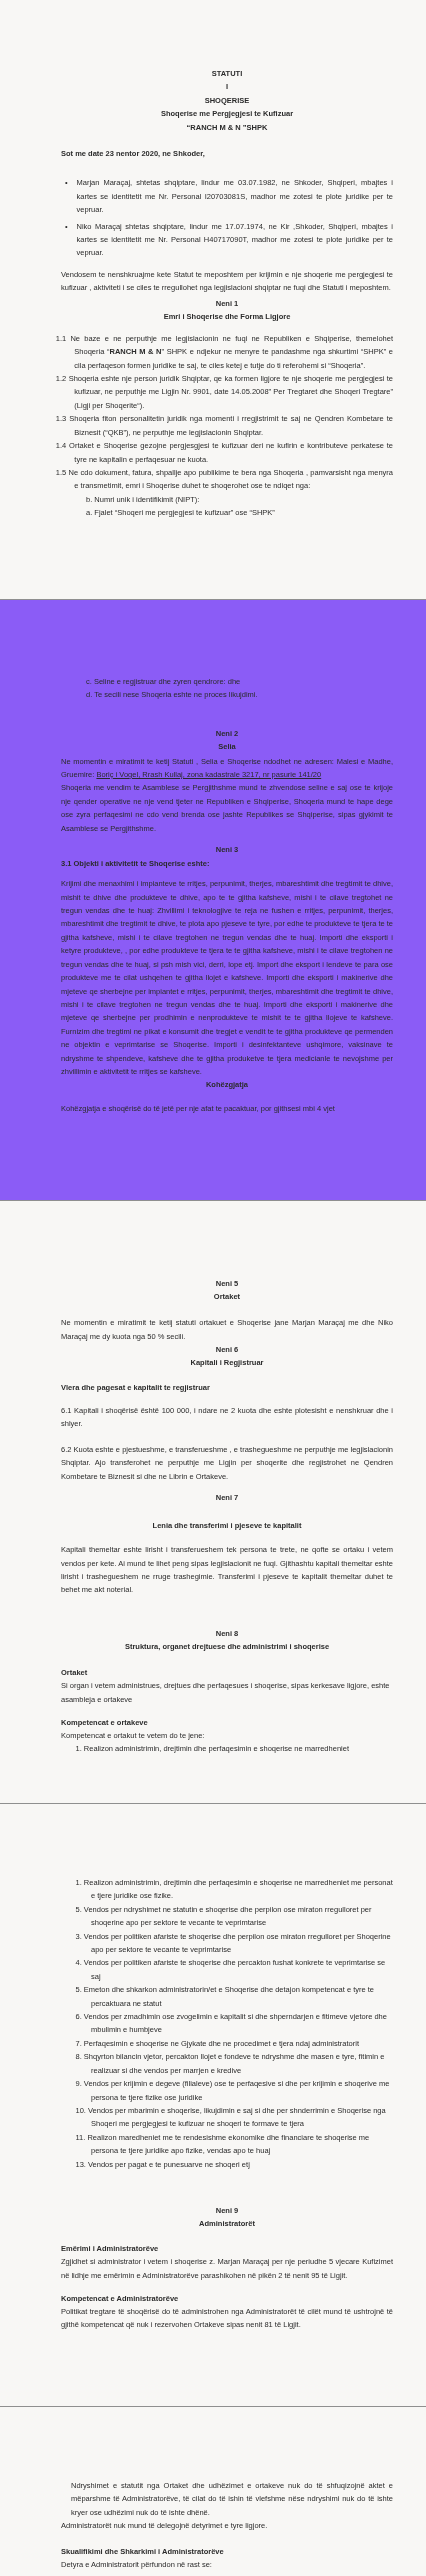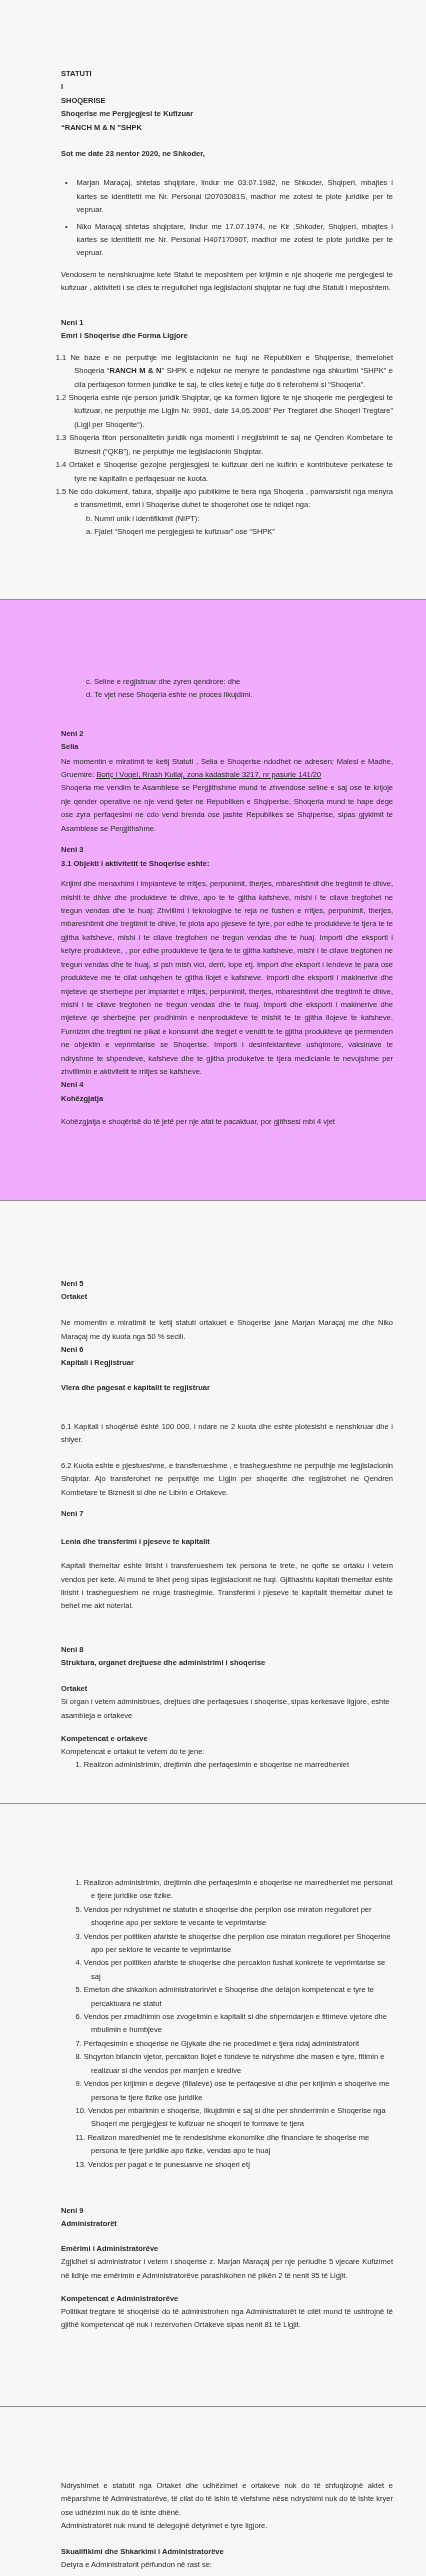--- a/index.html
+++ b/index.html
@@ -15,23 +15,23 @@
     width:426px;
     box-sizing:border-box;
     background:#f8f7f5;
     padding:0 33px 0 61px;
     overflow:hidden;
     font-size:7.5px;
     line-height:13.4px;
   }
   .page + .page{border-top:0.5px solid #8f8f8f;}
   .page:nth-child(2){background:#f7f6f4;}
-  .page:nth-child(4){background:#f0abfc;}
+  .page:nth-child(4){background:#8b5cf6;}
   .blk{margin:0;}
-  .hc{font-weight:bold;}
+  .hc{text-align:center;font-weight:bold;}
   .hb{font-weight:bold;}
   .p{text-align:justify;}
   .pl{text-align:left;}
   .b{font-weight:bold;}
   .u{text-decoration:underline;}
   .bullet{position:relative;padding-left:15.5px;text-align:justify;}
   .bullet::before{content:"\2022";position:absolute;left:4.1px;top:0;}
   .letter{padding-left:25px;}
   .hang{margin-left:-5.2px;padding-left:18.5px;text-indent:-18.5px;text-align:justify;}
   .num{padding-left:30px;text-indent:-15.5px;}
@@ -56,52 +56,51 @@
 <div class="page" style="height: 599px;">
       <div class="blk hc" style="margin-top: 67px;">STATUTI</div>
       <div class="blk hc">I</div>
       <div class="blk hc">SHOQERISE</div>
       <div class="blk hc">Shoqerise me Pergjegjesi te Kufizuar</div>
       <div class="blk hc">“RANCH M &amp; N ”SHPK</div>
       <div class="blk hb" style="margin-top: 13.4px;">Sot me date 23 nentor 2020, ne Shkoder,</div>
       <div class="blk bullet" style="margin-top: 15.5px;">Marjan Maraçaj, shtetas shqiptare, lindur me 03.07.1982, ne  Shkoder, Shqiperi, mbajtes i kartes se identitetit me Nr. Personal I20703081S, madhor me zotesi te plote juridike per te vepruar.</div>
       <div class="blk bullet" style="margin-top: 3.1px;">Niko Maraçaj shtetas shqiptare, lindur me 17.07.1974, ne  Kir ,Shkoder, Shqiperi, mbajtes i kartes se identitetit me Nr. Personal H40717090T, madhor me zotesi te plote juridike per te vepruar.</div>
       <div class="blk p" style="margin-top: 8.2px;">Vendosem  te nenshkruajme kete Statut te meposhtem per krijimin e nje shoqerie me pergjegjesi te kufizuar , aktiviteti i se ciles te rregullohet nga legjislacioni shqiptar ne fuqi dhe Statuti i meposhtem.</div>
-      <div class="blk hc" style="margin-top: 21px;">Neni 1</div>
+      <div class="blk hc" style="margin-top: 2px;">Neni 1</div>
       <div class="blk hc">Emri i Shoqerise dhe Forma Ligjore</div>
       <div class="blk p hang" style="margin-top: 8.2px;"><span>1.1 Ne baze e ne perputhje me legjislacionin ne fuqi ne Republiken e Shqiperise, themelohet Shoqeria “</span><span class="b">RANCH M &amp; N</span><span>” SHPK e ndjekur ne menyre te pandashme nga shkurtimi “SHPK” e cila perfaqeson formen juridike te saj, te ciles ketej e tutje do ti referohemi si “Shoqeria”.</span></div>
       <div class="blk p hang">1.2 Shoqeria eshte nje person juridik Shqiptar, qe ka formen ligjore te nje shoqerie me pergjegjesi te kufizuar, ne perputhje me Ligjin Nr. 9901, date 14.05.2008” Per Tregtaret  dhe Shoqeri Tregtare” (Ligji per Shoqerite“).</div>
       <div class="blk p hang">1.3 Shoqeria fiton personalitetin juridik nga momenti i rregjistrimit te saj ne Qendren Kombetare te Biznesit (“QKB”), ne perputhje me legjislacionin Shqiptar.</div>
       <div class="blk p hang">1.4 Ortaket e Shoqerise gezojne pergjesgjesi te kufizuar deri ne kufirin e kontributeve perkatese te tyre ne kapitalin e perfaqesuar ne kuota.</div>
       <div class="blk p hang">1.5 Ne cdo dokument, fatura, shpallje apo publikime te bera nga Shoqeria , pamvarsisht nga menyra e transmetimit, emri i Shoqerise duhet te shoqerohet ose te ndiqet nga:</div>
       <div class="blk pl letter">b.  Numri unik i identifikimit (NIPT):</div>
       <div class="blk pl letter">a.  Fjalet “Shoqeri me pergjegjesi te kufizuar” ose “SHPK”</div>
     </div>
     <div class="page" style="height: 601px;">
       <div class="blk pl letter" style="margin-top: 75px;">c.  Seline e regjistruar dhe zyren qendrore: dhe</div>
-      <div class="blk pl letter">d.  Te vjet nese Shoqeria eshte ne proces likujdimi.</div>
+      <div class="blk pl letter">d.  Te secili nese Shoqeria eshte ne proces likujdimi.</div>
       <div class="blk hc" style="margin-top: 25px;">Neni 2</div>
       <div class="blk hc">Selia</div>
       <div class="blk p" style="margin-top: 1px;"><span>Ne momentin e miratimit te ketij Statuti , Selia e Shoqerise ndodhet ne adresen: Malesi e Madhe, Gruemire: </span><span class="u">Boriç i Vogel, Rrash Kullaj, zona kadastrale 3217, nr pasurie 141/20</span></div>
       <div class="blk p">Shoqeria me vendim te Asamblese se Pergjithshme mund te zhvendose seline e saj ose te krijoje nje qender operative ne nje vend tjeter ne Republiken e Shqiperise, Shoqeria mund te hape dege ose zyra perfaqesimi ne cdo vend brenda ose jashte Republikes se Shqiperise, sipas gjykimit te Asamblese se Pergjithshme.</div>
       <div class="blk hc" style="margin-top: 8.2px;">Neni 3</div>
       <div class="blk hb">3.1 Objekti i aktivitetit te Shoqerise eshte:</div>
       <div class="blk p" style="margin-top: 7.2px;">Krijimi dhe menaxhimi i impianteve te rritjes, perpunimit, therjes, mbareshtimit dhe tregtimit te dhive, mishit te dhive dhe produkteve te dhive, apo te te gjitha kafsheve, mishi i te cilave tregtohet ne tregun vendas dhe te huaj: Zhvillimi i teknologjive te reja ne fushen e rritjes, perpunimit, therjes, mbareshtimit dhe tregtimit te dhive, te plota apo pjeseve te tyre, por edhe te produkteve te tjera te te gjitha kafsheve, mishi i te cilave tregtohen ne tregun vendas dhe te huaj. Importi dhe eksporti i ketyre produkteve, , por edhe produkteve te tjera te te gjitha kafsheve, mishi i te cilave tregtohen ne tregun vendas dhe te huaj, si psh mish vici, derri, lope etj. Import dhe eksport i lendeve te para ose produkteve me te cilat ushqehen te gjitha llojet e kafsheve. Importi dhe eksporti i makinerive dhe mjeteve qe sherbejne per impiantet e rritjes, perpunimit, therjes, mbareshtimit dhe tregtimit te dhive, mishi i te cilave tregtohen ne tregun vendas dhe te huaj. Importi dhe eksporti i makinerive dhe mjeteve qe sherbejne per prodhimin e nenprodukteve te mishit te te gjitha llojeve te kafsheve. Furnizim dhe tregtimi ne pikat e konsumit dhe tregjet e vendit te te gjitha produkteve qe permenden ne objektin e veprimtarise se Shoqerise. Importi i desinfektanteve ushqimore, vaksinave te ndryshme te shpendeve, kafsheve dhe te gjitha produketve te tjera medicianle te nevojshme per zhvillimin e aktivitetit te rritjes se kafsheve.</div>
-      <div class="blk hc">Neni 4</div>
       <div class="blk hc">Kohëzgjatja</div>
       <div class="blk pl" style="margin-top: 10.3px;">Kohëzgjatja e shoqërisë do të jetë  per nje afat te pacaktuar, por gjithsesi mbi 4 vjet</div>
     </div>
     <div class="page" style="height: 603px;">
       <div class="blk hc" style="margin-top: 76px;">Neni 5</div>
       <div class="blk hc">Ortaket</div>
       <div class="blk p" style="margin-top: 12.4px;">Ne momentin e miratimit te ketij statuti ortakuet  e  Shoqerise jane Marjan Maraçaj me dhe Niko Maraçaj me dy kuota nga 50 % secili.</div>
       <div class="blk hc">Neni 6</div>
       <div class="blk hc">Kapitali i Regjistruar</div>
       <div class="blk hb" style="margin-top: 11.3px;">Vlera dhe pagesat e kapitalit te regjistruar</div>
-      <div class="blk p" style="margin-top: 25px;">6.1 Kapitali i shoqërisë është 100 000, i ndare ne 2 kuota dhe eshte plotesisht e nenshkruar dhe i shlyer.</div>
+      <div class="blk p" style="margin-top: 9px;">6.1 Kapitali i shoqërisë është 100 000, i ndare ne 2 kuota dhe eshte plotesisht e nenshkruar dhe i shlyer.</div>
       <div class="blk p" style="margin-top: 12.4px;">6.2 Kuota eshte e pjestueshme, e  transferueshme , e trashegueshme ne perputhje me legjislacionin Shqiptar. Ajo transferohet ne perputhje me Ligjin per shoqerite dhe regjistrohet ne Qendren Kombetare te Biznesit si dhe ne Librin e Ortakeve.</div>
       <div class="blk hc" style="margin-top: 8.2px;">Neni 7</div>
       <div class="blk hc" style="margin-top: 14px;">Lenia dhe transferimi i pjeseve te kapitalit</div>
       <div class="blk p" style="margin-top: 11.3px;">Kapitali themeltar eshte lirisht i transferueshem tek persona te trete, ne qofte se ortaku i vetem vendos per kete. Ai mund te lihet peng sipas legjislacionit ne fuqi. Gjithashtu kapitali themeltar eshte lirisht i trashegueshem ne rruge trashegimie. Transferimi i pjeseve te kapitalit  themeltar duhet te behet me akt noterial.</div>
       <div class="blk hc" style="margin-top: 30px;">Neni 8</div>
       <div class="blk hc">Struktura, organet drejtuese dhe administrimi i shoqerise</div>
       <div class="blk hb" style="margin-top: 12.4px;">Ortaket</div>
       <div class="blk pl">Si organ i vetem administrues, drejtues dhe perfaqesues i shoqerise, sipas kerkesave ligjore, eshte asambleja e ortakeve</div>
       <div class="blk hb" style="margin-top: 9.3px;">Kompetencat e ortakeve</div>
       <div class="blk pl">Kompetencat e ortakut te vetem do te jene:</div>
@@ -121,20 +120,20 @@
       <div class="blk pl num">11. Realizon maredheniet me te rendesishme ekonomike dhe financiare te shoqerise me persona te tjere juridike apo fizike, vendas apo te huaj</div>
       <div class="blk pl num">13. Vendos per pagat e te punesuarve ne shoqeri etj</div>
       <div class="blk hc" style="margin-top: 33px;">Neni 9</div>
       <div class="blk hc">Administratorët</div>
       <div class="blk hb" style="margin-top: 11.3px;">Emërimi i Administratorëve</div>
       <div class="blk p">Zgjidhet si administrator i vetem i shoqerise z. Marjan Maraçaj per nje periudhe 5 vjecare Kufizimet në lidhje me emërimin e Administratorëve parashikohen në pikën 2 të nenit 95 të Ligjit.</div>
       <div class="blk hb" style="margin-top: 9.3px;">Kompetencat e Administratorëve</div>
       <div class="blk p">Politikat tregtare të shoqërisë do të administrohen nga Administratorët të cilët mund të ushtrojnë të gjithë kompetencat që nuk i rezervohen Ortakeve sipas nenit 81 të Ligjit.</div>
     </div>
     <div class="page" style="height: 604px;">
-      <div class="blk p" style="margin-top: 72px;">Ndryshimet e statutit nga Ortaket dhe udhëzimet e ortakeve nuk do të shfuqizojnë aktet e mëparshme të Administratorëve, të cilat do të ishin të vlefshme nëse ndryshimi nuk do të ishte kryer ose udhëzimi nuk do të ishte dhënë.</div>
+      <div class="blk p" style="margin-top: 72px; margin-left: 10px;">Ndryshimet e statutit nga Ortaket dhe udhëzimet e ortakeve nuk do të shfuqizojnë aktet e mëparshme të Administratorëve, të cilat do të ishin të vlefshme nëse ndryshimi nuk do të ishte kryer ose udhëzimi nuk do të ishte dhënë.</div>
       <div class="blk pl">Administratorët nuk mund të delegojnë detyrimet e tyre ligjore.</div>
       <div class="blk hb" style="margin-top: 12.4px;">Skualifikimi dhe Shkarkimi i Administratorëve</div>
       <div class="blk pl">Detyra e Administratorit përfundon në rast se:</div>
       <div class="blk p">1.  personi nuk është më Administrator sipas parashikimeve të Ligjit përfshirë edhe parashikimet e pikës 6 të nenit 95 të Ligjit;</div>
     </div>
   </div>
 
 
 </body></html>

